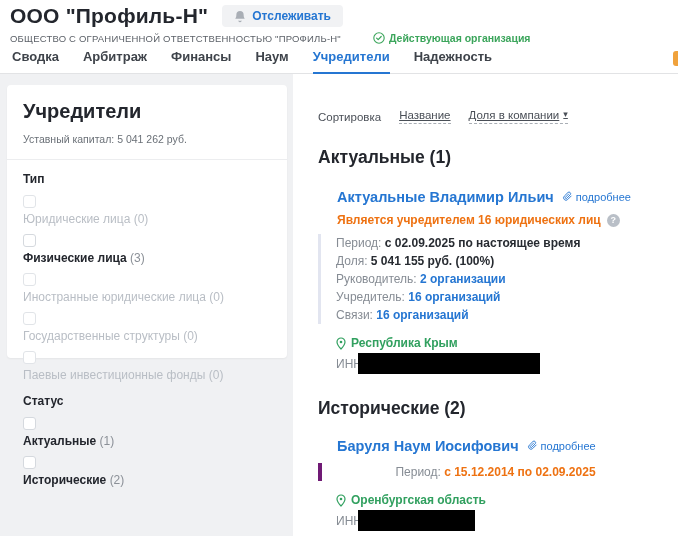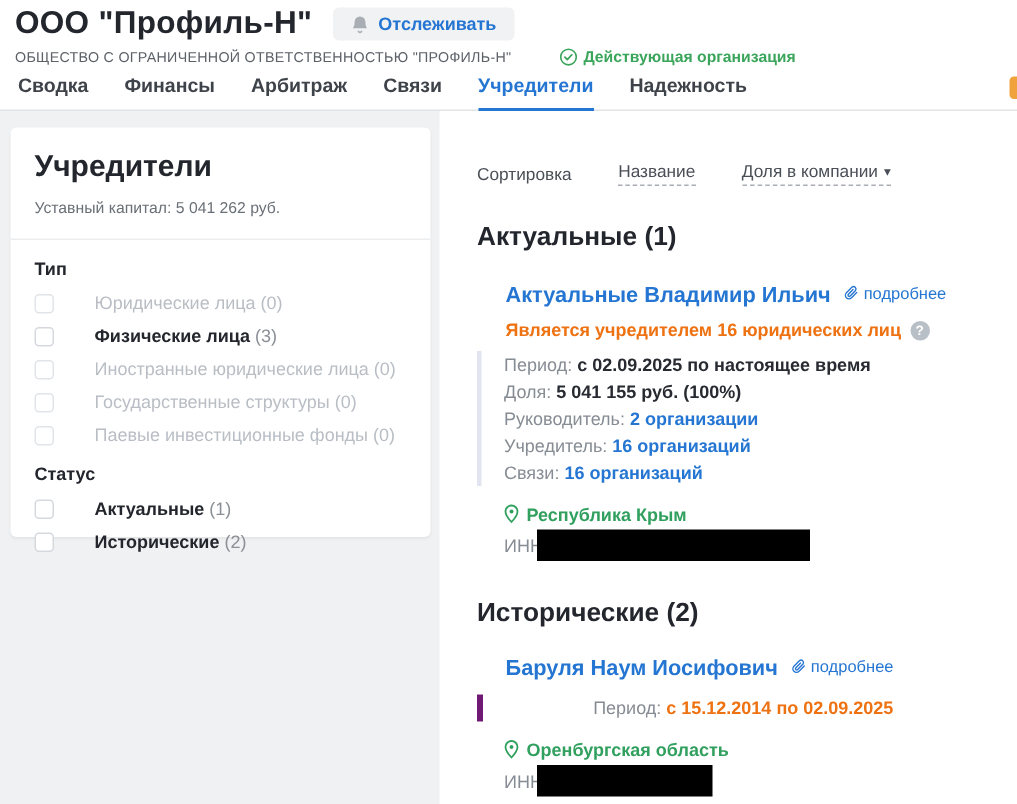--- a/index.html
+++ b/index.html
@@ -46,35 +46,35 @@
   
   .sidebar {
     position: absolute; left: 7px; top: 85px; width: 280px; height: 273px;
     background: #fff; border-radius: 4px; box-shadow: 0 1px 2px rgba(0,0,0,.05);
     padding: 15px 16px;
   }
   .sidebar h2 { font-size: 20px; font-weight: 700; margin-bottom: 10px; }
   .capital { font-size: 10.5px; color: #6a7077; }
   .side-divider { height: 1px; background: #ecedef; margin: 14px -16px 4px; }
   .group-label { font-size: 12px; font-weight: 700; margin: 12px 0 9px; }
-  .check-row { display: flex; align-items: center; gap: 27px; margin-bottom: 8px; font-size: 12px; cursor: pointer; }
+  .check-row { display: flex; gap: 4px; margin-bottom: 8px; font-size: 12px; cursor: pointer; flex-direction: column; }
   .checkbox { width: 13px; height: 13px; flex: 0 0 13px; border: 1px solid #d5d9de; border-radius: 3px; background: #fff; }
   .check-row .lbl { font-weight: 700; color: #23262d; }
   .check-row .cnt { color: #8b9097; }
   .check-row.muted .lbl { font-weight: 400; color: #b9bec5; }
   .check-row.muted .cnt { color: #b9bec5; }
   .check-row.muted .checkbox { border-color: #e1e4e8; }
 
   
   .main {
     position: absolute; left: 293px; top: 74px; width: 385px; height: 462px;
     background: #fff; padding: 35px 10px 0 25px;
   }
-  .sort-row { display: flex; align-items: center; gap: 31px; font-size: 11.5px; color: #4a4f57; }
-  .sort-option { border-bottom: 1px dashed #a9aeb5; padding-bottom: 2px; cursor: pointer; display: inline-flex; align-items: flex-start; gap: 4px; }
+  .sort-row { display: flex; align-items: center; gap: 18px; font-size: 11.5px; color: #4a4f57; }
+  .sort-option { border-bottom: 1px dashed #a9aeb5; padding-bottom: 2px; cursor: pointer; display: inline-flex; align-items: flex-start; gap: 4px; text-decoration: underline; }
   .sort-arrow { font-size: 9px; color: #4a4f57; border: none; }
   .section-heading { font-size: 17.5px; font-weight: 700; color: #23262d; margin-top: 23px; }
 
   .entry { margin-top: 21px; }
   .entry-name-row { display: flex; align-items: baseline; gap: 8px; margin-left: 19px; }
   .entry-name { font-size: 14.5px; font-weight: 700; color: #2576d2; cursor: pointer; }
   .more-link { font-size: 11px; color: #2576d2; cursor: pointer; display: inline-flex; align-items: center; gap: 3px; }
   .clip-icon { width: 11px; height: 11px; }
 
   .warning-row { margin: 8px 0 7px 19px; display: flex; align-items: center; gap: 6px; }
@@ -85,21 +85,21 @@
     display: inline-flex; align-items: center; justify-content: center; cursor: pointer;
   }
 
   .details-block { border-left: 3px solid #e2e5f0; padding-left: 15px; }
   .drow { font-size: 12px; line-height: 18px; }
   .dlabel { color: #868c94; }
   .dvalue.strong { color: #272b31; font-weight: 700; margin-top: 48px; }
   .dvalue.link { color: #2576d2; font-weight: 700; cursor: pointer; }
   .dvalue.orange { color: #ee7212; font-weight: 700; }
 
-  .region-row { margin: 12px 0 0 18px; display: flex; align-items: flex-start; gap: 5px; font-size: 12px; font-weight: 700; color: #31a05f; cursor: pointer; }
+  .region-row { margin: 12px 0 0 18px; display: flex; align-items: center; gap: 5px; font-size: 12px; font-weight: 700; color: #31a05f; cursor: pointer; }
   .pin-icon { width: 10px; height: 13px; }
   .inn-row { margin: 3px 0 0 18px; font-size: 12px; color: #868c94; display: flex; align-items: center; }
   .redact { background: #000; height: 21px; display: inline-block; margin-left: -4px; }
   .redact.w1 { width: 182px; }
   .redact.w2 { width: 117px; }
 
   .period-block { border-left: 4px solid #701a75; padding-left: 1px; margin-top: 9px; text-align: center; }
   .hist-heading { margin-top: 24px; }
   .entry.second { margin-top: 19px; }
 </style>
@@ -122,23 +122,23 @@
     <span class="status-badge">
       <svg width="12" height="12" viewBox="0 0 12 12">
         <circle cx="6" cy="6" r="5.2" fill="none" stroke="#3ba55b" stroke-width="1.1"></circle>
         <path d="M3.6 6.1l1.6 1.6 3-3.2" fill="none" stroke="#3ba55b" stroke-width="1.2" stroke-linecap="round" stroke-linejoin="round"></path>
       </svg>
       <span>Действующая организация</span>
     </span>
   </div>
   <div class="tabs">
     <div class="tab">Сводка</div>
+    <div class="tab">Арбитраж</div>
     <div class="tab">Финансы</div>
-    <div class="tab">Арбитраж</div>
-    <div class="tab">Связи</div>
+    <div class="tab">Наум</div>
     <div class="tab active">Учредители</div>
     <div class="tab">Надежность</div>
   </div>
   <div class="tab-sliver"></div>
 </div>
 
 <div class="sidebar">
   <h2>Учредители</h2>
   <div class="capital">Уставный капитал: 5 041 262 руб.</div>
   <div class="side-divider"></div>

